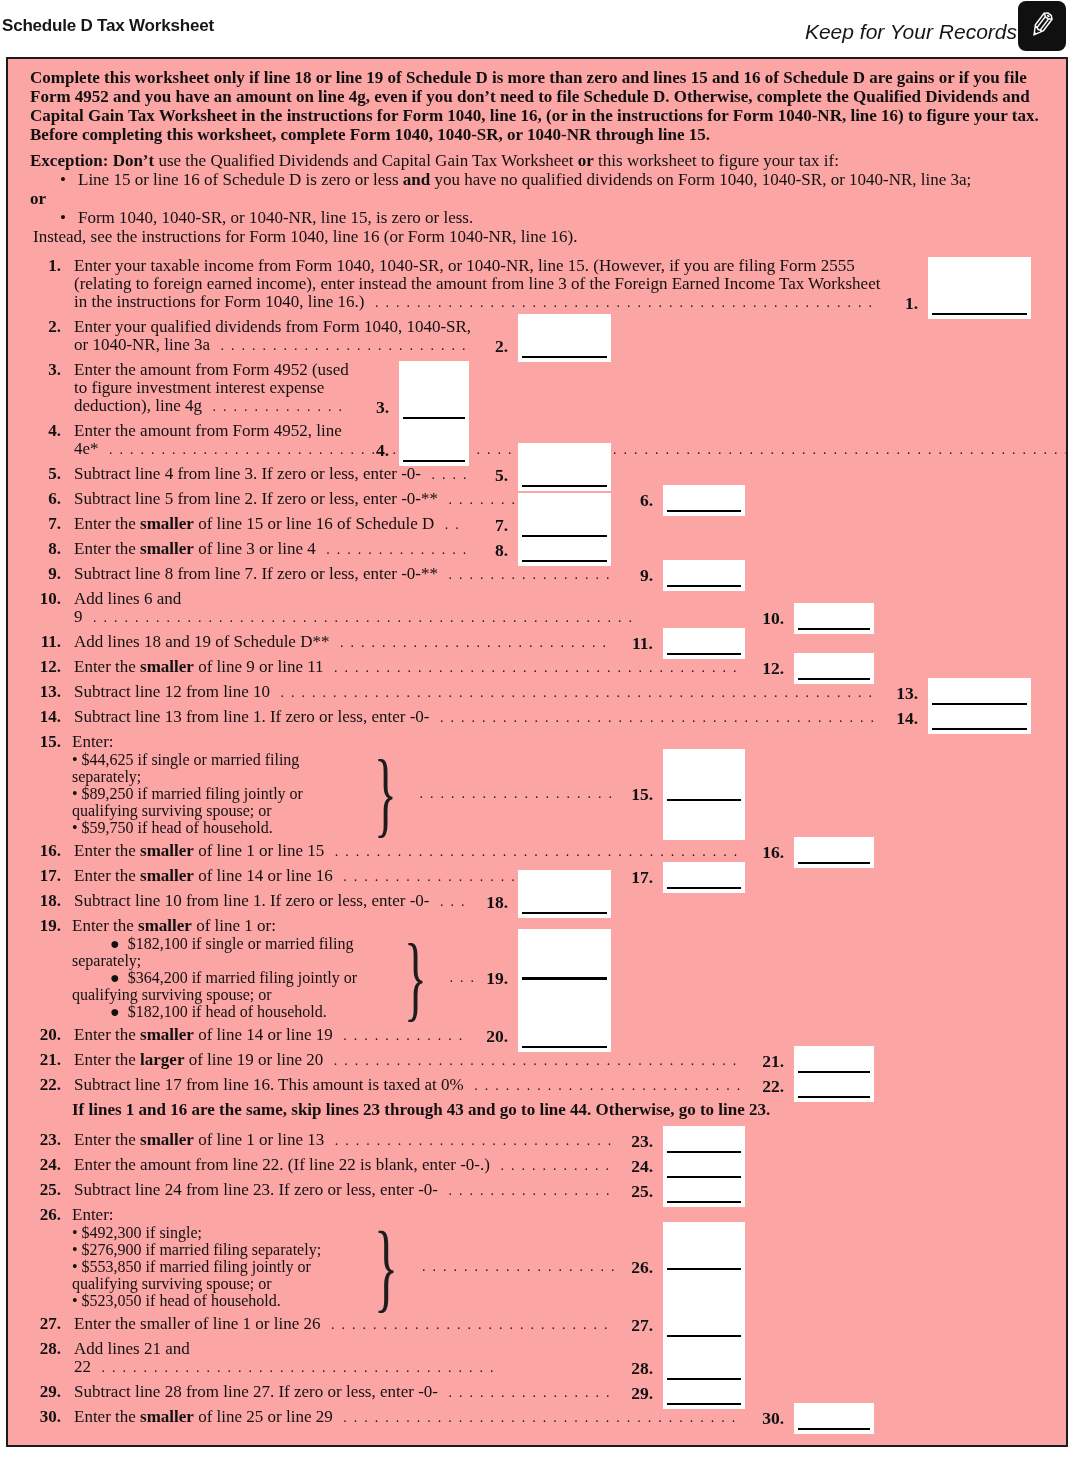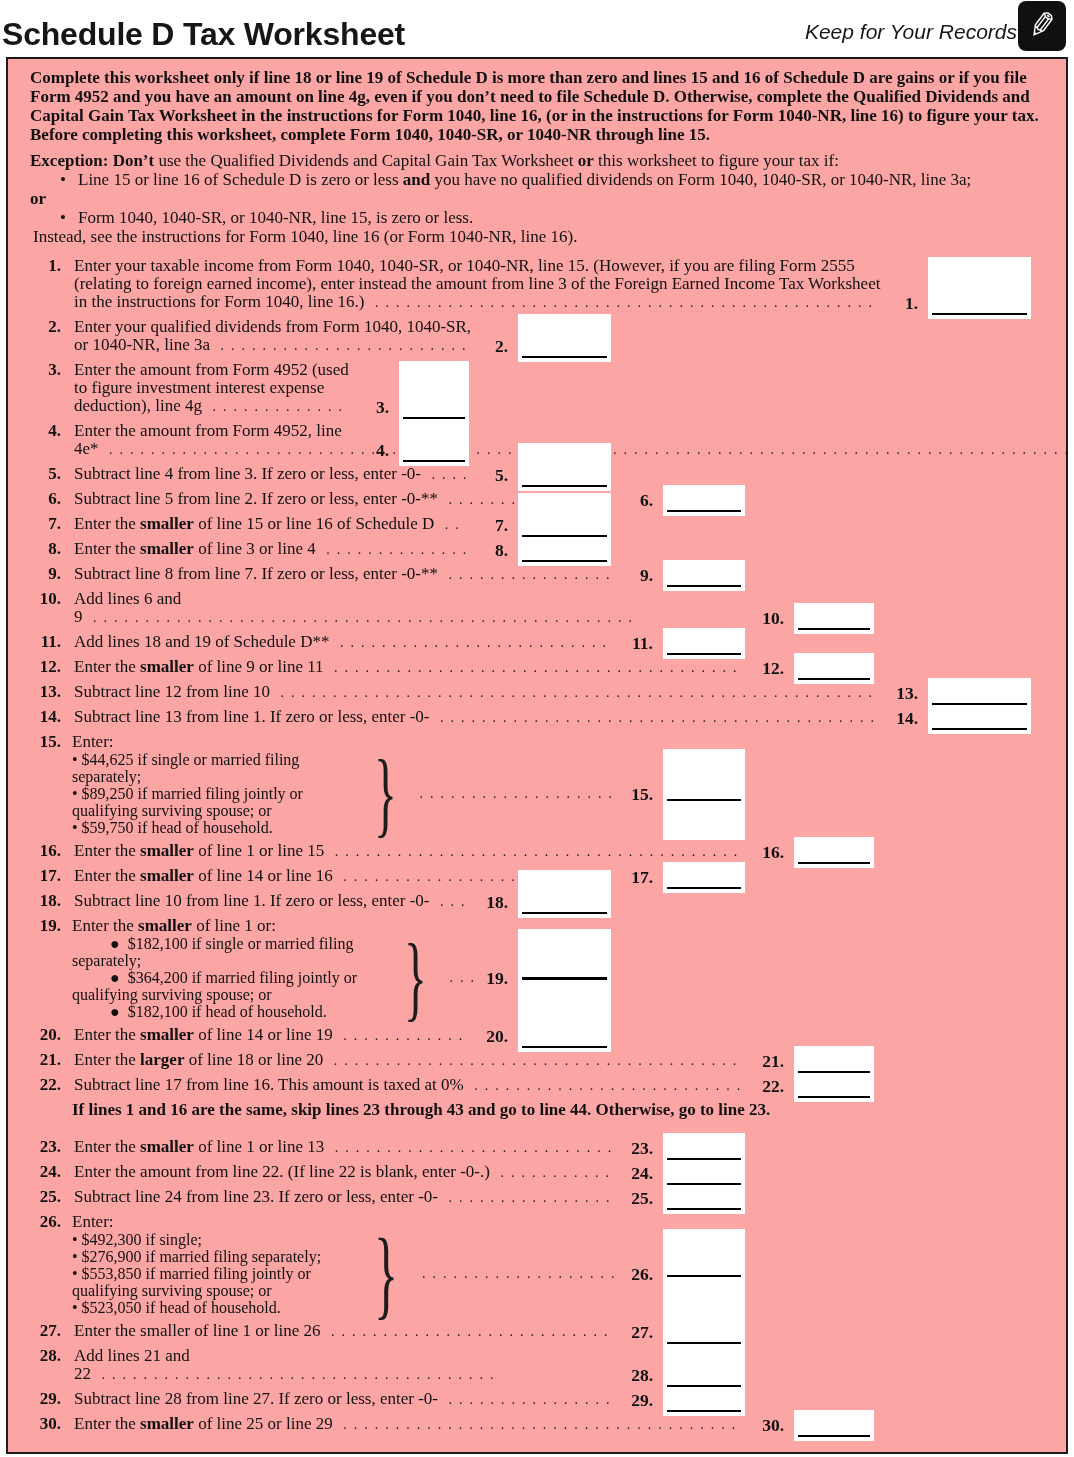--- a/index.html
+++ b/index.html
@@ -10,21 +10,21 @@
     color:#111;
     -webkit-font-smoothing:antialiased;
   }
   .page { width:1074px; position:relative; }
 
   
   .hdr { position:relative; height:57px; }
   .hdr h1 {
     position:absolute; left:2px; top:16px;
     font-family:"Liberation Sans", sans-serif;
-    font-size:32px; font-weight:700; color:#161616; letter-spacing:-.2px;
+    font-size:17px; font-weight:700; color:#161616; letter-spacing:-.2px;
   }
   .keep {
     position:absolute; right:57px; top:20px;
     font-family:"Liberation Sans", sans-serif;
     font-style:italic; font-size:21px; color:#161616;
   }
   .pencil {
     position:absolute; right:8px; top:1px;
     width:48px; height:50px; background:#101010; border-radius:8px;
     display:flex; align-items:center; justify-content:center;
@@ -87,21 +87,21 @@
     color:#1d1d1d; transform:scaleX(.5); transform-origin:left center;
     line-height:.82; margin-left:2px;
   }
   .fdots {
     flex:1 1 0; min-width:0; overflow:hidden; white-space:nowrap;
     font-size:14px; letter-spacing:7px; color:#1a1a1a; align-self:center;
   }
   .subrow .lbl { align-self:center; }
   .subrow .sp { align-self:center; }
 
-  .noterow { margin-bottom:19px;text-align:center; }
+  .noterow { margin-bottom:12px;text-align:center; }
   .notetext { margin-left:42px; font-size:17px; line-height:18px; }
 
   
   .ftr {
     text-align:center; margin-top:8px;
     font-family:"Liberation Sans", sans-serif; font-weight:700; font-size:22px;
     color:#161616;
   }
 </style>
 </head>
@@ -326,21 +326,21 @@
           <span class="num">20.</span>
           <div class="text"><span>Enter the </span><b>smaller</b><span> of line 14 or line 19</span><span class="tdots">&nbsp;............</span></div>
           <span class="lbl">20.</span>
           <span class="sp sp-b"></span>
           <div class="box bx-b" style="bottom: -7px; height: 43px;">
             <i class="ul"></i>
           </div>
         </div>
         <div class="row">
           <span class="num">21.</span>
-          <div class="text"><span>Enter the </span><b>larger</b><span> of line 18 or line 20</span><span class="tdots">&nbsp;.......................................</span></div>
+          <div class="text"><span>Enter the </span><b>larger</b><span> of line 19 or line 20</span><span class="tdots">&nbsp;.......................................</span></div>
           <span class="lbl">21.</span>
           <span class="sp sp-d"></span>
           <div class="box bx-d" style="bottom: -7px; height: 31px;">
             <i class="ul"></i>
           </div>
         </div>
         <div class="row">
           <span class="num">22.</span>
           <div class="text"><span>Subtract line 17 from line 16. This amount is taxed at 0%</span><span class="tdots">&nbsp;..........................</span></div>
           <span class="lbl">22.</span>

